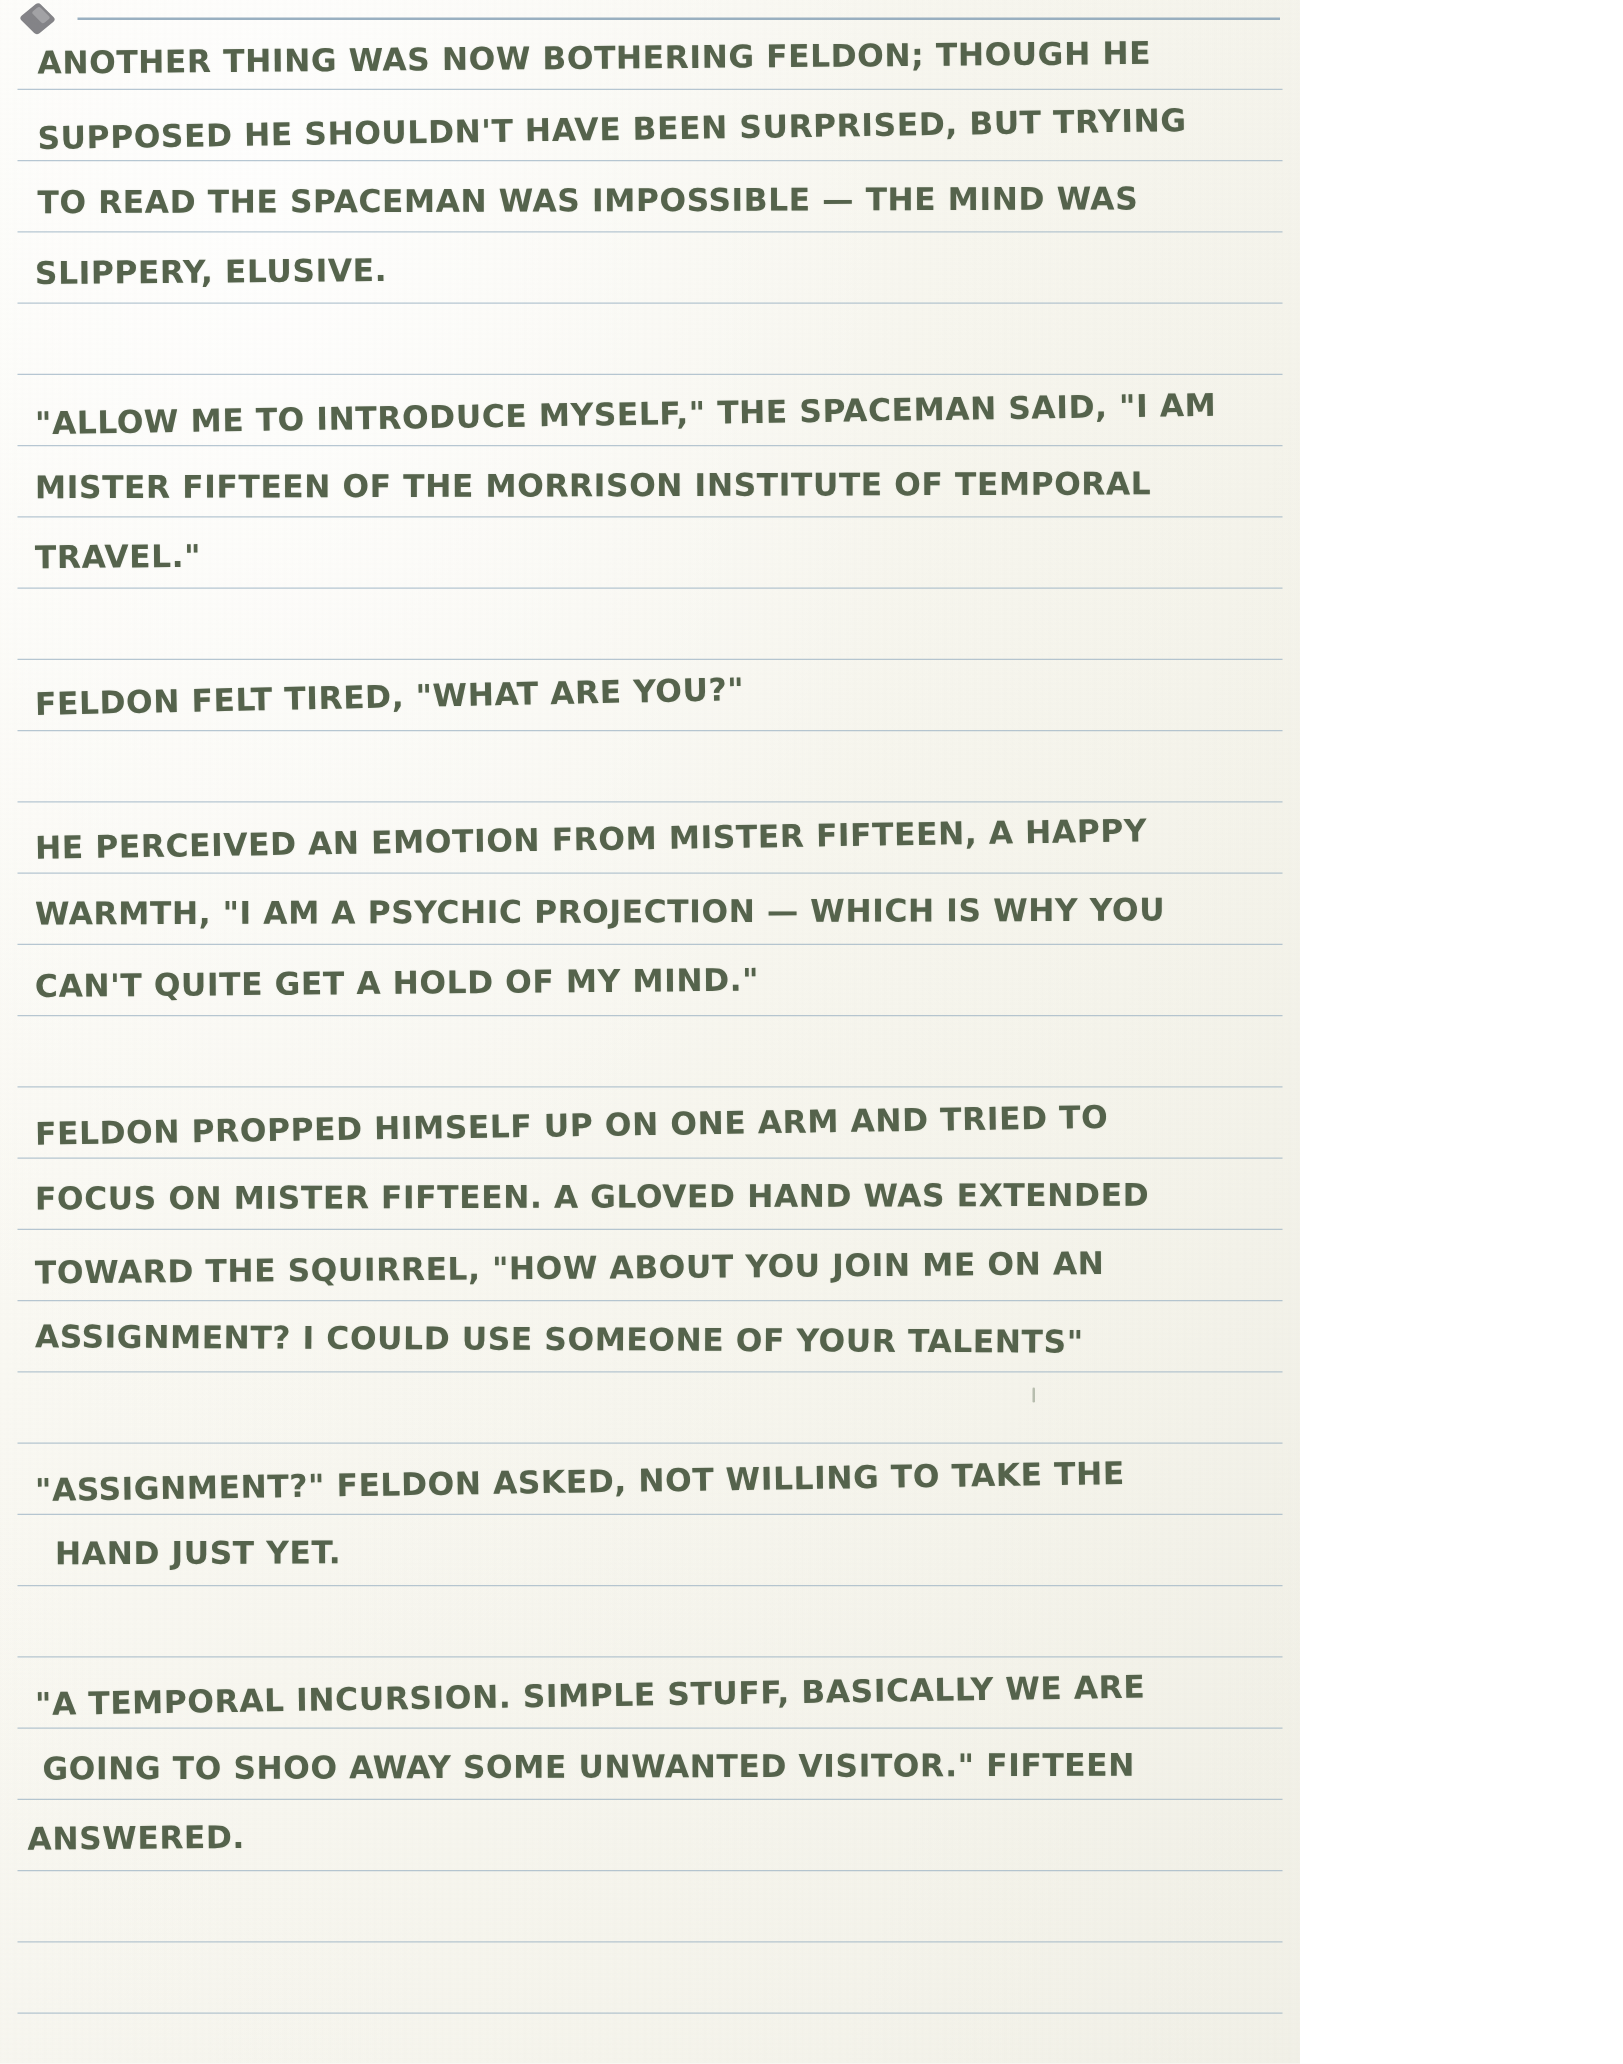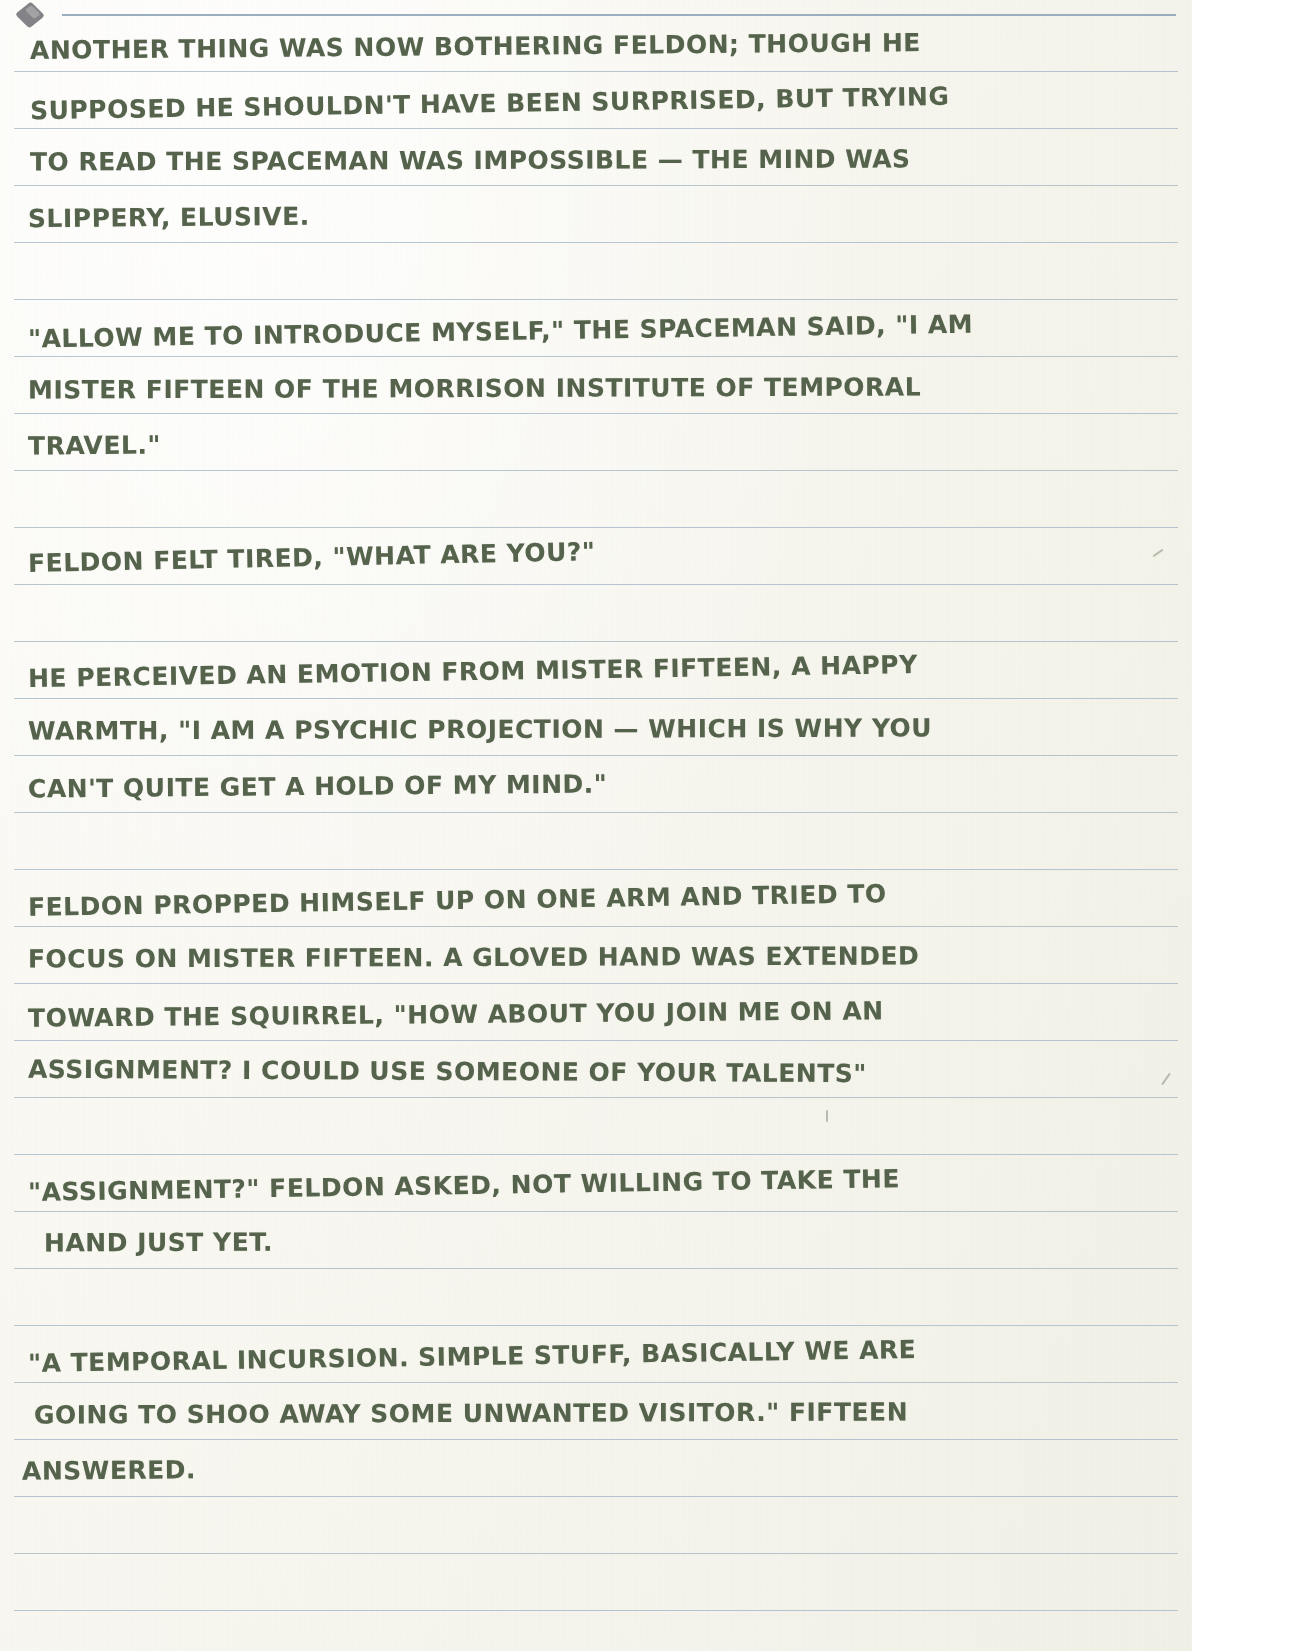--- a/index.html
+++ b/index.html
@@ -5,21 +5,21 @@
   html, body {
     margin: 0;
     padding: 0;
     background: #ffffff;
   }
   body {
     font-family: "Liberation Sans", sans-serif;
   }
   .page {
     position: relative;
-    width: 1192px;
+    width: 1040px;
     height: 1651px;
     background: #faf9f4;
     overflow: hidden;
   }
   
   .paper-tint {
     position: absolute;
     inset: 0;
     background:
       radial-gradient(ellipse at 20% 10%, rgba(255,255,255,0.85) 0%, rgba(250,249,243,0.2) 45%, rgba(243,242,234,0.5) 100%),

